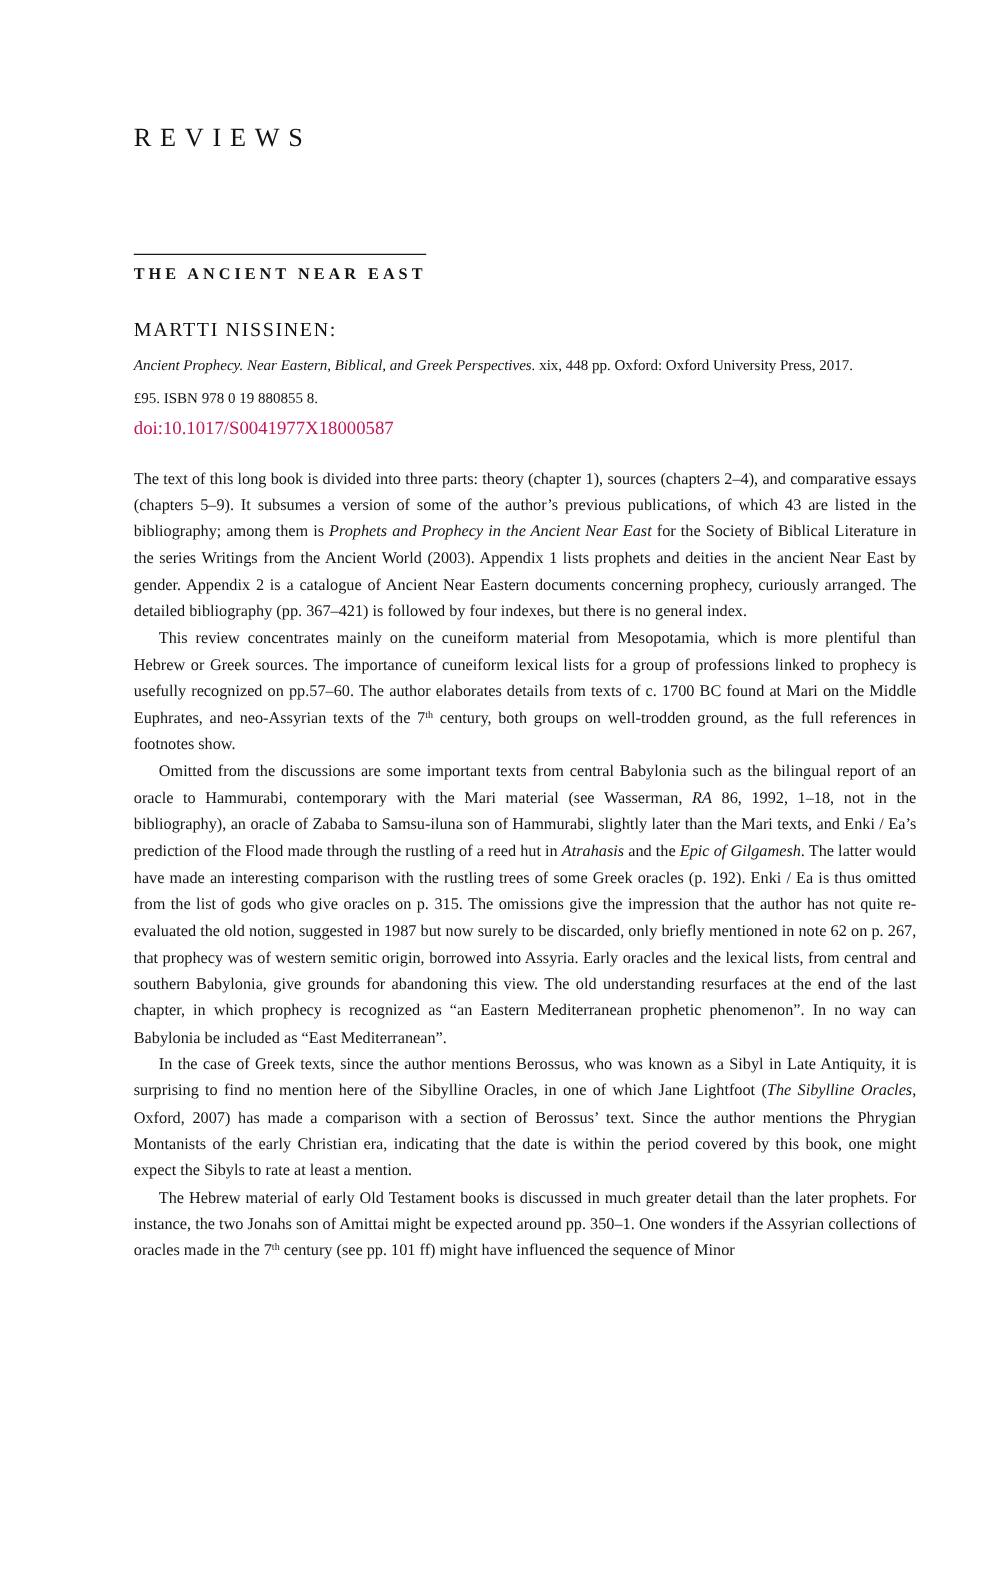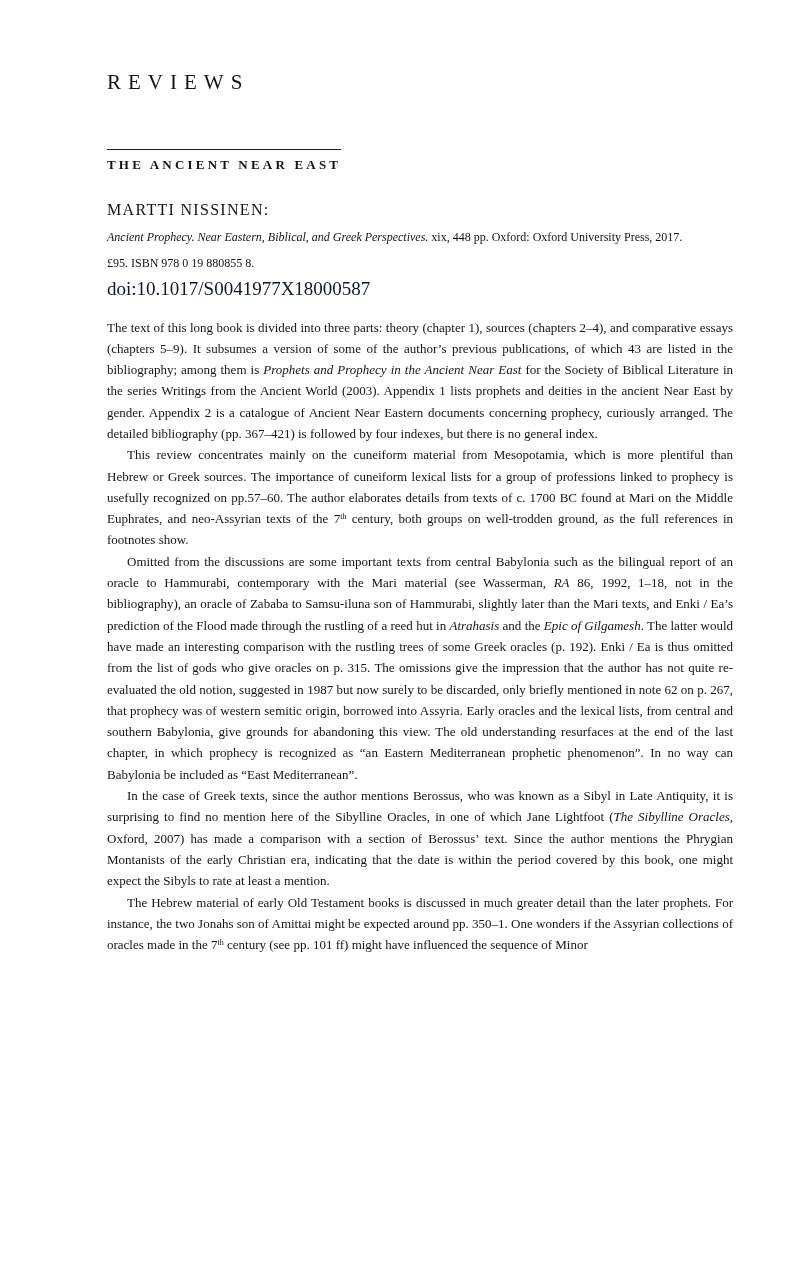--- a/index.html
+++ b/index.html
@@ -6,34 +6,34 @@
   html, body { background: #ffffff; }
   body { font-family: "Liberation Serif", "DejaVu Serif", serif; color: #111111; }
 
   .page {
     position: relative;
     width: 763px;
     height: 1264px;
     margin: 0 auto;
     background: #ffffff;
     overflow: hidden;
-    padding: 64px 88px 0 88px;
+    padding: 92px 88px 0 88px;
   }
 
   .running-head {
     margin-top: 6px;
     font-size: 21px;
     letter-spacing: 7px;
     font-weight: normal;
     color: #131313;
   }
 
   .section-heading {
     display: inline-block;
-    margin-top: 54px;
+    margin-top: 80px;
     border-top: 1.5px solid #1a1a1a;
     padding-top: 7px;
     font-size: 13px;
     letter-spacing: 3.2px;
     color: #131313;
     white-space: nowrap;
   }
 
   .author-line {
     margin-top: 28px;
@@ -45,23 +45,23 @@
   .citation {
     margin-top: 6px;
     font-size: 12px;
     line-height: 25.5px;
     color: #131313;
     text-align: left;
   }
   .citation em { font-style: italic; }
 
   .doi-line {
-    font-size: 19px;
+    font-size: 15px;
     line-height: 25.5px;
-    color: #0f172a;
+    color: #be185d;
   }
 
   .review-body {
     margin-top: 15px;
     width: 626px;
     font-size: 13px;
     line-height: 21.3px;
     text-align: justify;
     color: #141414;
   }

